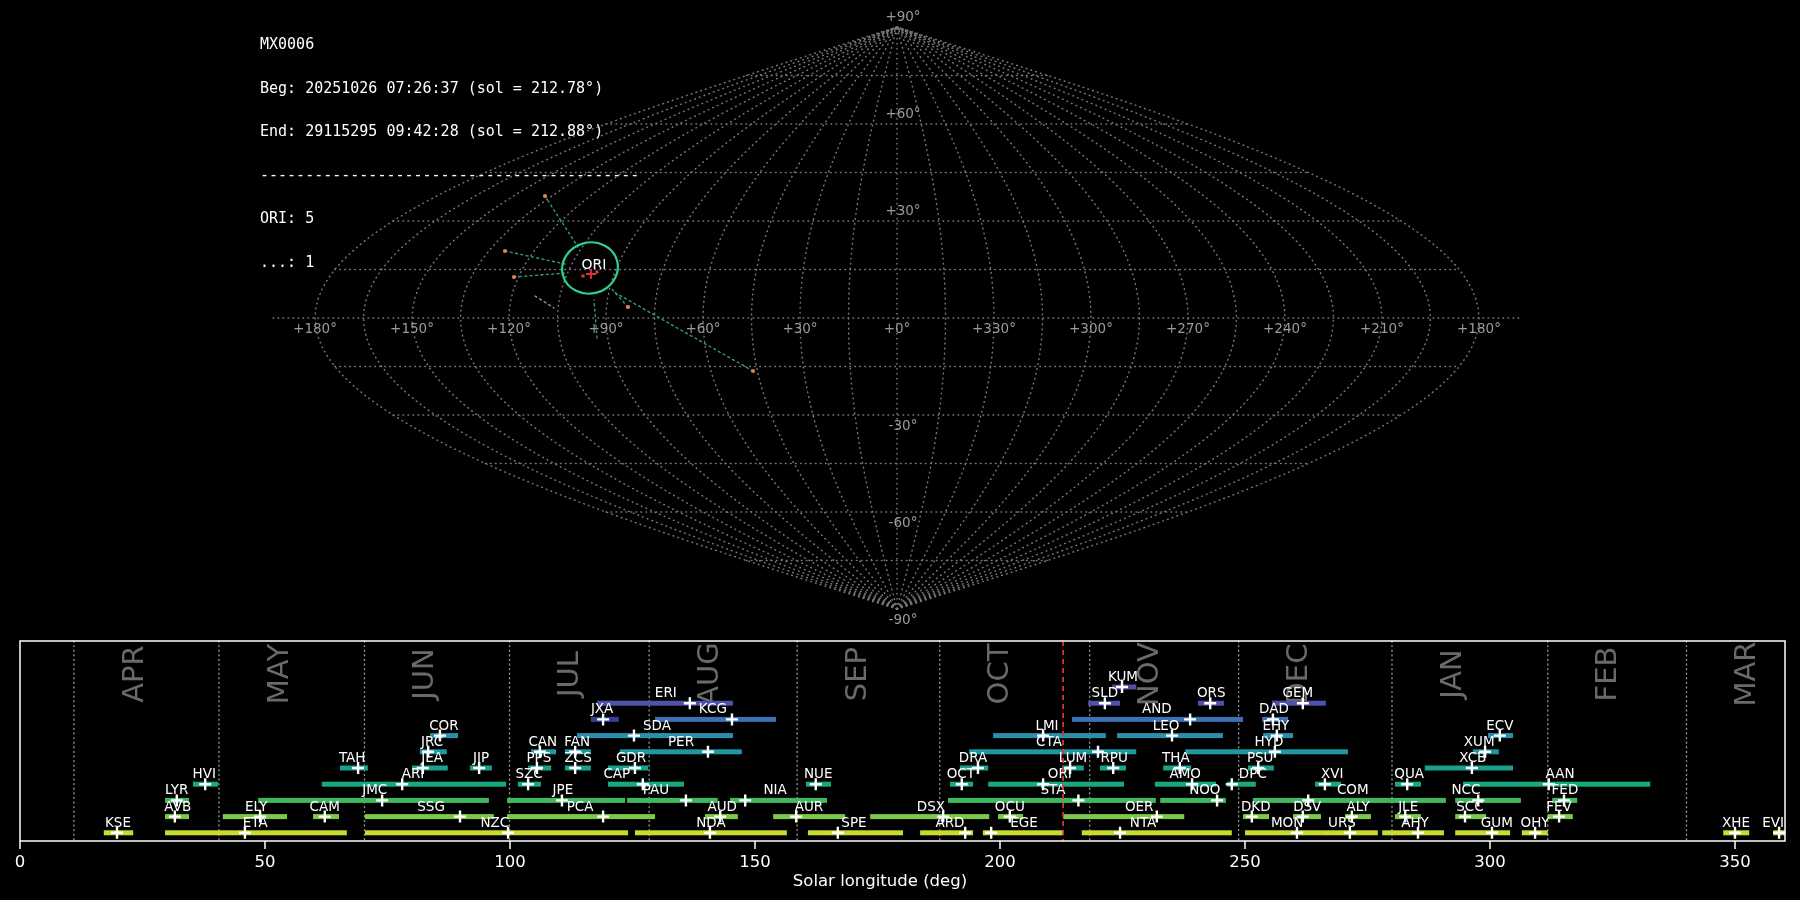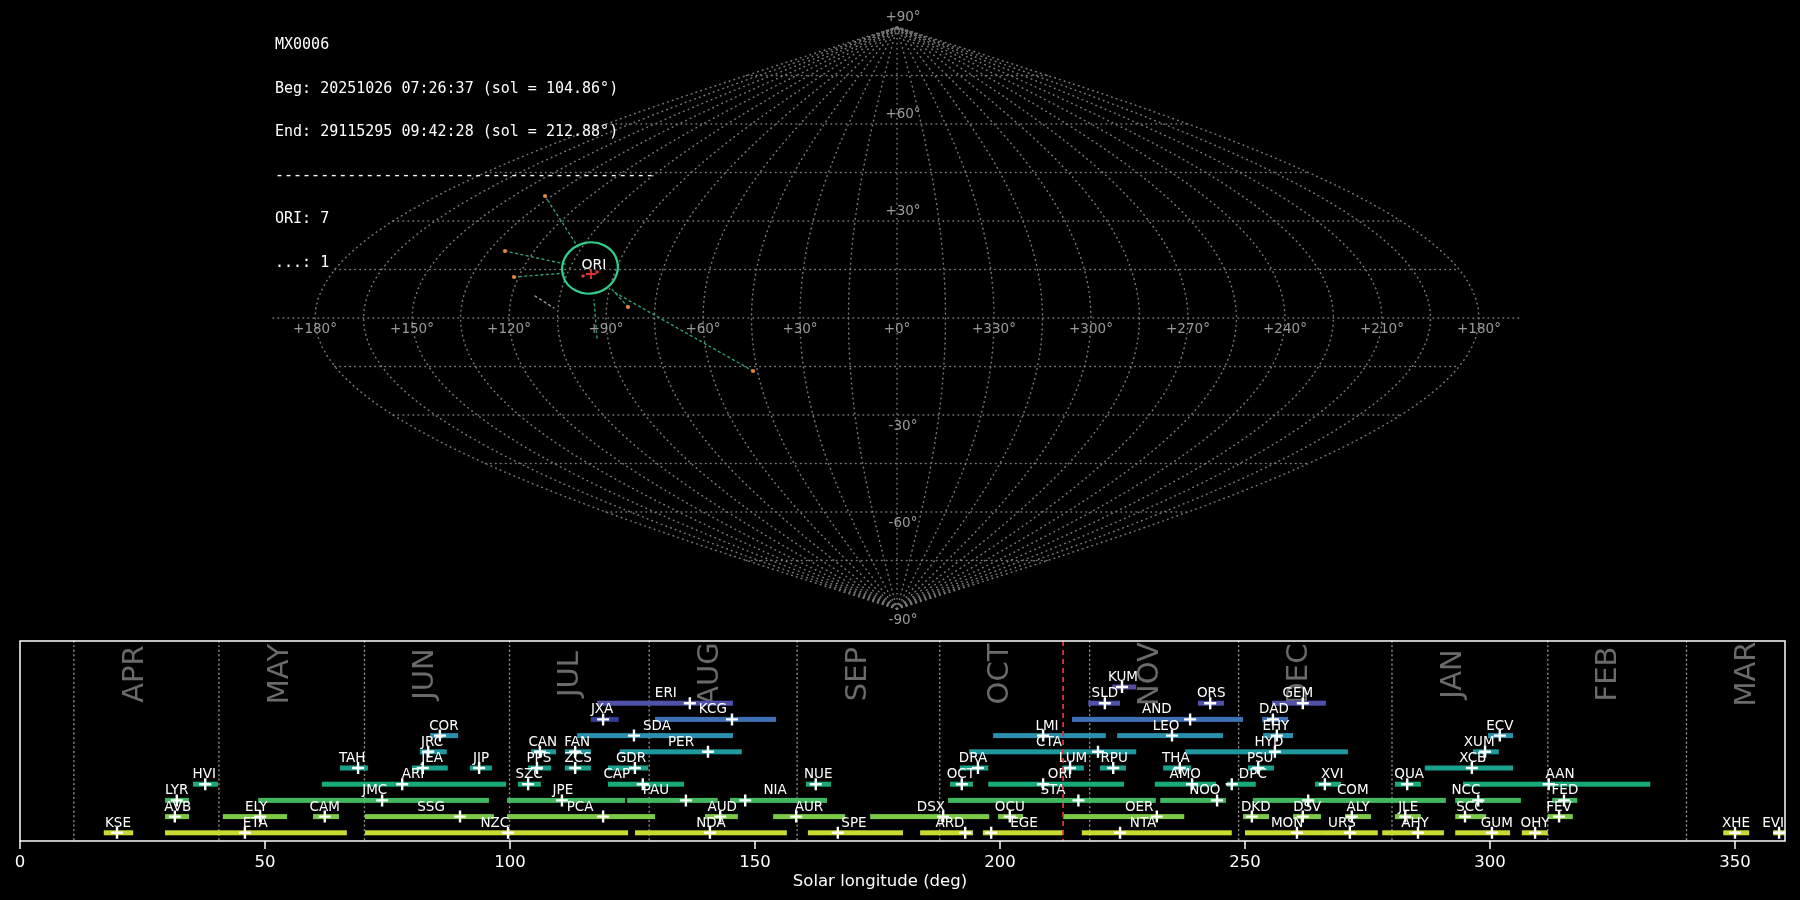--- a/index.html
+++ b/index.html
@@ -1,18 +1,18 @@
 <!DOCTYPE html>
 <html><head>
 <meta charset="utf-8">
 <style>
   html,body{margin:0;padding:0;background:#000;}
   .stage{position:relative;width:1800px;height:900px;background:#000;overflow:hidden;
          font-family:"DejaVu Sans", sans-serif;}
-  .stats{position:absolute;left:275px;top:8px;color:#fff;
+  .stats{position:absolute;left:260px;top:8px;color:#fff;
          font-family:"DejaVu Sans Mono", monospace;font-size:15px;line-height:14.5px;
          white-space:pre;}
   svg{position:absolute;left:0;top:0;}
   text{font-family:"DejaVu Sans", sans-serif;}
 </style>
 </head>
 <body>
 
 <div class="stage">
   <svg id="scene" width="1800" height="900" viewBox="0 0 1800 900">
@@ -572,19 +572,19 @@
         <text x="1245" y="867" text-anchor="middle" fill="#fff" font-size="16.5">250</text>
         <line x1="1490" y1="841" x2="1490" y2="849" stroke="#fff" stroke-width="1.5"></line>
         <text x="1490" y="867" text-anchor="middle" fill="#fff" font-size="16.5">300</text>
         <line x1="1735.0000000000002" y1="841" x2="1735.0000000000002" y2="849" stroke="#fff" stroke-width="1.5"></line>
         <text x="1735.0000000000002" y="867" text-anchor="middle" fill="#fff" font-size="16.5">350</text>
         <text x="880" y="886" text-anchor="middle" fill="#fff" font-size="16.5">Solar longitude (deg)</text>
       </g>
     </svg>
   <div class="stats">
     <div>MX0006</div>
-    <div>Beg: 20251026 07:26:37 (sol = 104.86°)</div>
+    <div>Beg: 20251026 07:26:37 (sol = 212.78°)</div>
     <div>End: 29115295 09:42:28 (sol = 212.88°)</div>
     <div>------------------------------------------</div>
-    <div>ORI: 7</div>
+    <div>ORI: 5</div>
     <div>...: 1</div>
   </div>
 </div>
 
 </body></html>

